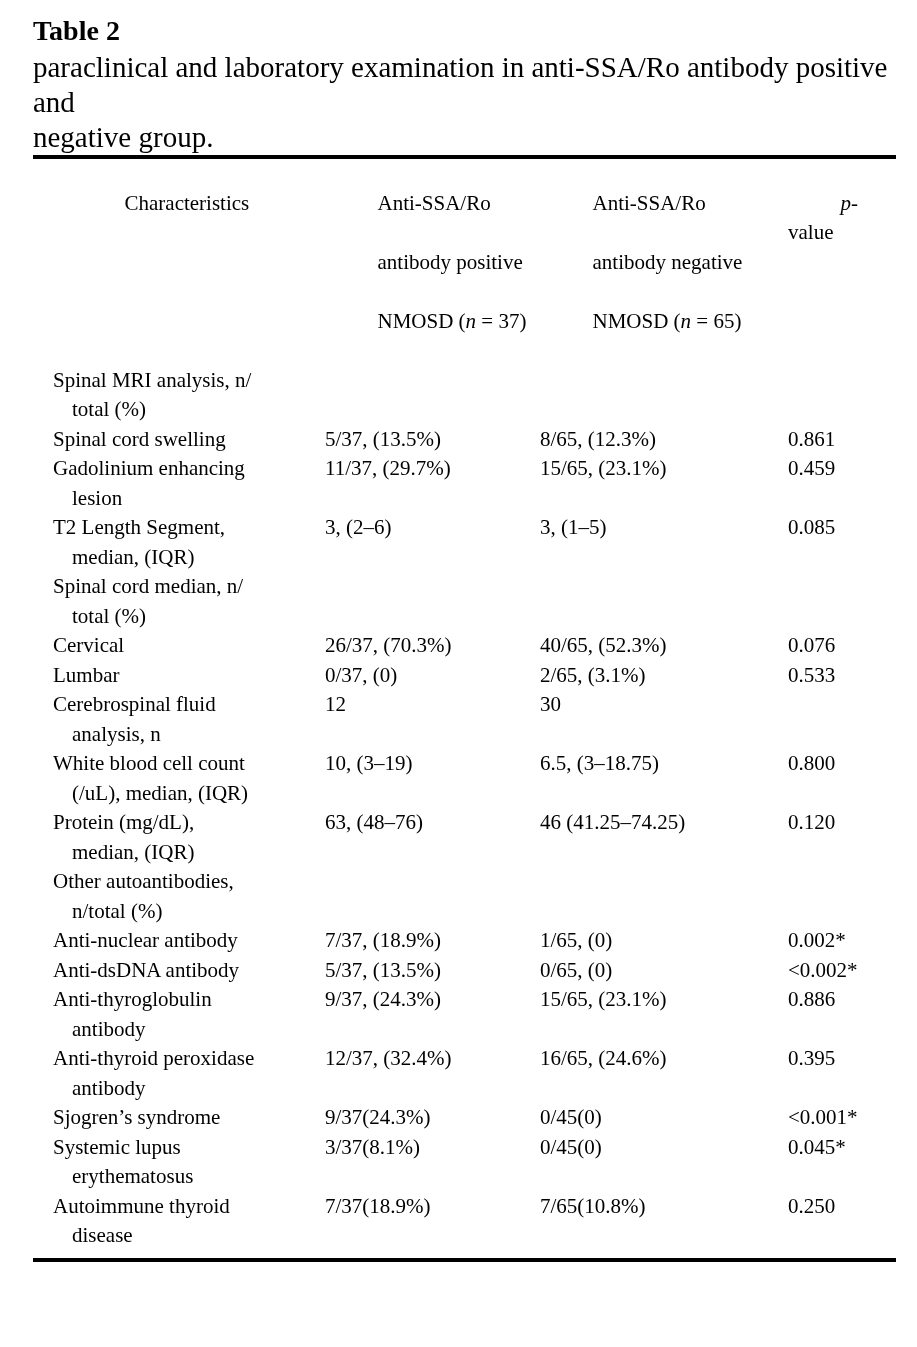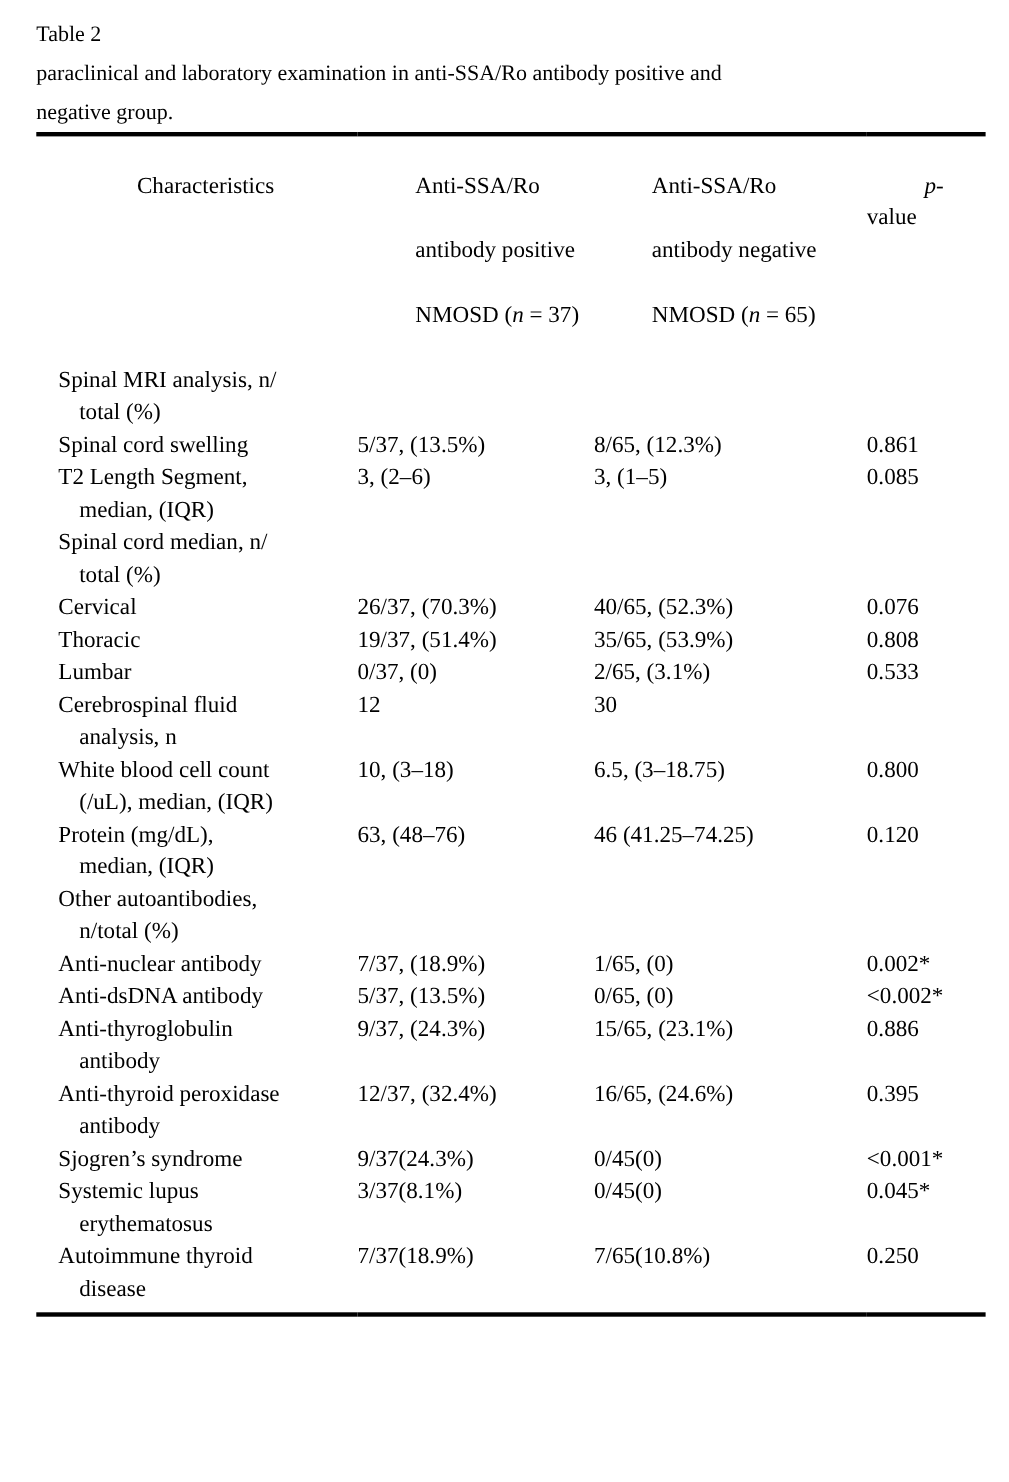--- a/index.html
+++ b/index.html
@@ -11,27 +11,27 @@
   body {
     width: 917px;
     height: 1347px;
     font-family: "Liberation Serif", "DejaVu Serif", serif;
     overflow: hidden;
   }
   .page {
     padding: 18px 21px 0 33px;
   }
   .table-label {
-    font-size: 20px;
-    font-weight: normal;
+    font-size: 28px;
+    font-weight: bold;
     line-height: 26px;
     white-space: pre-wrap;
   }
   .table-caption {
-    font-size: 20px;
+    font-size: 29px;
     line-height: 35px;
     margin-top: 6px;
     white-space: pre-wrap;
   }
   table.results {
     width: 863px;
     table-layout: fixed;
     border-collapse: collapse;
     border-top: 4px solid #000000;
     border-bottom: 4px solid #000000;
@@ -109,62 +109,63 @@
     <td class="c3"></td>
     <td class="c4"></td>
   </tr>
         <tr>
     <td class="c1">Spinal cord swelling</td>
     <td class="c2">5/37, (13.5%)</td>
     <td class="c3">8/65, (12.3%)</td>
     <td class="c4">0.861</td>
   </tr>
         <tr>
+    <td class="c1">Gadolinium enhancing
+lesion</td>
+    <td class="c2">11/37, (29.7%)</td>
+    <td class="c3">15/65, (23.1%)</td>
+    <td class="c4">0.459</td>
+  </tr>
+        <tr>
     <td class="c1">T2 Length Segment,
 median, (IQR)</td>
     <td class="c2">3, (2–6)</td>
     <td class="c3">3, (1–5)</td>
     <td class="c4">0.085</td>
   </tr>
         <tr>
     <td class="c1">Spinal cord median, n/
 total (%)</td>
     <td class="c2"></td>
     <td class="c3"></td>
     <td class="c4"></td>
   </tr>
         <tr>
     <td class="c1">Cervical</td>
     <td class="c2">26/37, (70.3%)</td>
     <td class="c3">40/65, (52.3%)</td>
     <td class="c4">0.076</td>
   </tr>
         <tr>
-    <td class="c1">Thoracic</td>
-    <td class="c2">19/37, (51.4%)</td>
-    <td class="c3">35/65, (53.9%)</td>
-    <td class="c4">0.808</td>
-  </tr>
-        <tr>
     <td class="c1">Lumbar</td>
     <td class="c2">0/37, (0)</td>
     <td class="c3">2/65, (3.1%)</td>
     <td class="c4">0.533</td>
   </tr>
         <tr>
     <td class="c1">Cerebrospinal fluid
 analysis, n</td>
     <td class="c2">12</td>
     <td class="c3">30</td>
     <td class="c4"></td>
   </tr>
         <tr>
     <td class="c1">White blood cell count
 (/uL), median, (IQR)</td>
-    <td class="c2">10, (3–18)</td>
+    <td class="c2">10, (3–19)</td>
     <td class="c3">6.5, (3–18.75)</td>
     <td class="c4">0.800</td>
   </tr>
         <tr>
     <td class="c1">Protein (mg/dL),
 median, (IQR)</td>
     <td class="c2">63, (48–76)</td>
     <td class="c3">46 (41.25–74.25)</td>
     <td class="c4">0.120</td>
   </tr>

